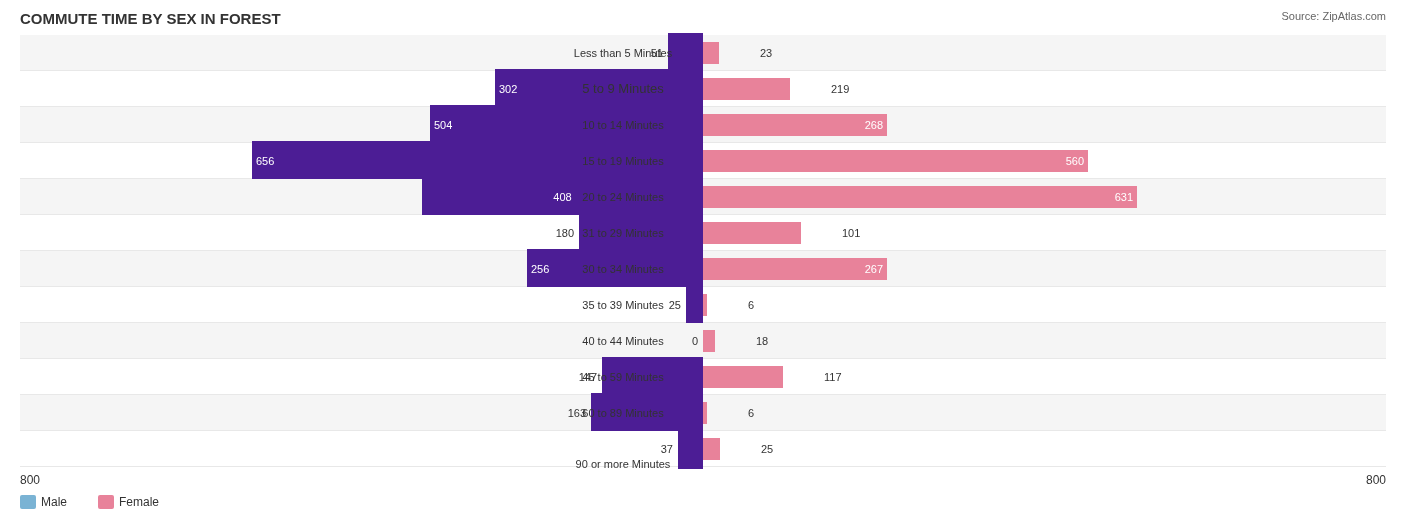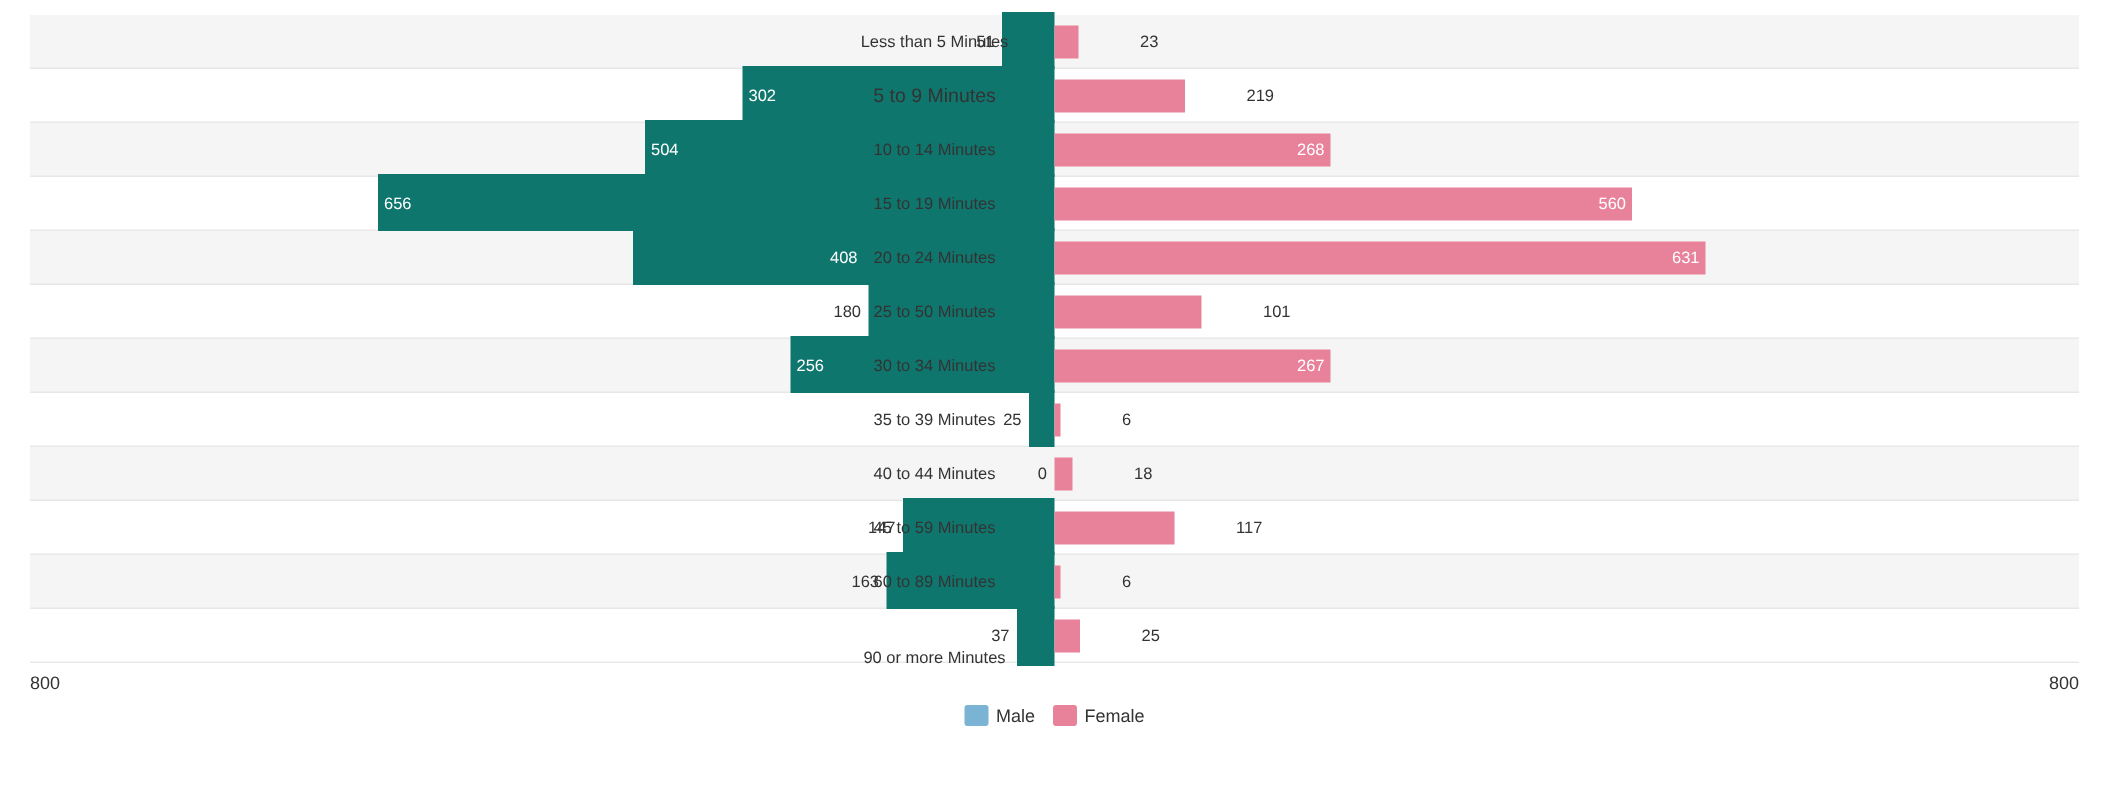--- a/index.html
+++ b/index.html
@@ -68,21 +68,21 @@
       color: #333;
       white-space: nowrap;
       z-index: 5;
       background: transparent;
       text-align: center;
       width: 160px;
       margin-left: -80px;
     }
     .male-bar {
       height: 40px;
-      background: #0f766e;
+      background: #4c1d95;
       display: flex;
       align-items: center;
     }
     .female-bar {
       height: 22px;
       background: #e8829a;
       display: flex;
       align-items: center;
     }
     .val-outside {
@@ -102,41 +102,45 @@
       justify-content: space-between;
       margin-top: 6px;
       padding: 0 0;
     }
     .axis-label {
       font-size: 12px;
       color: #333;
     }
     .legend {
       display: flex;
-      justify-content: center;
-      gap: 12px;
+      justify-content: flex-start;
+      gap: 31px;
       margin-top: 8px;
     }
     .legend-item {
       display: flex;
       align-items: center;
       gap: 5px;
       font-size: 12px;
       color: #333;
     }
     .legend-box {
       width: 16px;
       height: 14px;
       border-radius: 2px;
     }
   </style>
 </head>
 <body>
 
 <div class="chart-container">
+  <div style="position:relative;">
+    <div class="chart-title">COMMUTE TIME BY SEX IN FOREST</div>
+    <div class="source-text">Source: ZipAtlas.com</div>
+  </div>
 
   <div class="chart-wrapper" id="chart-wrapper">
   <div class="row-wrapper">
         <div class="half-left">
           <span class="val-outside">51</span>
           <div class="male-bar" style="width: 35px;"></div>
         </div>
         <div class="center-label" style="position: absolute; left: 50%; transform: translateX(-50%); width: 160px; text-align: center; font-size: 11px; color: rgb(51, 51, 51); z-index: 5;">Less than 5 Minutes</div>
         <div class="half-right">
           <div class="female-bar" style="width: 16px;"></div>
@@ -192,21 +196,21 @@
           <div class="female-bar" style="width: 434px; justify-content: flex-end;">
             <span class="val-inside">631</span>
           </div>
         </div>
       </div>
       <div class="row-wrapper">
         <div class="half-left">
           <span class="val-outside">180</span>
           <div class="male-bar" style="width: 124px;"></div>
         </div>
-        <div class="center-label" style="position: absolute; left: 50%; transform: translateX(-50%); width: 160px; text-align: center; font-size: 11px; color: rgb(51, 51, 51); z-index: 5;">25 to 50 Minutes</div>
+        <div class="center-label" style="position: absolute; left: 50%; transform: translateX(-50%); width: 160px; text-align: center; font-size: 11px; color: rgb(51, 51, 51); z-index: 5;">31 to 29 Minutes</div>
         <div class="half-right">
           <div class="female-bar" style="width: 98px;"></div>
           <span class="val-outside">101</span>
         </div>
       </div>
       <div class="row-wrapper">
         <div class="half-left">
           <div class="male-bar" style="width: 176px; justify-content: flex-start;">
             <span class="val-inside">256</span>
           </div>

